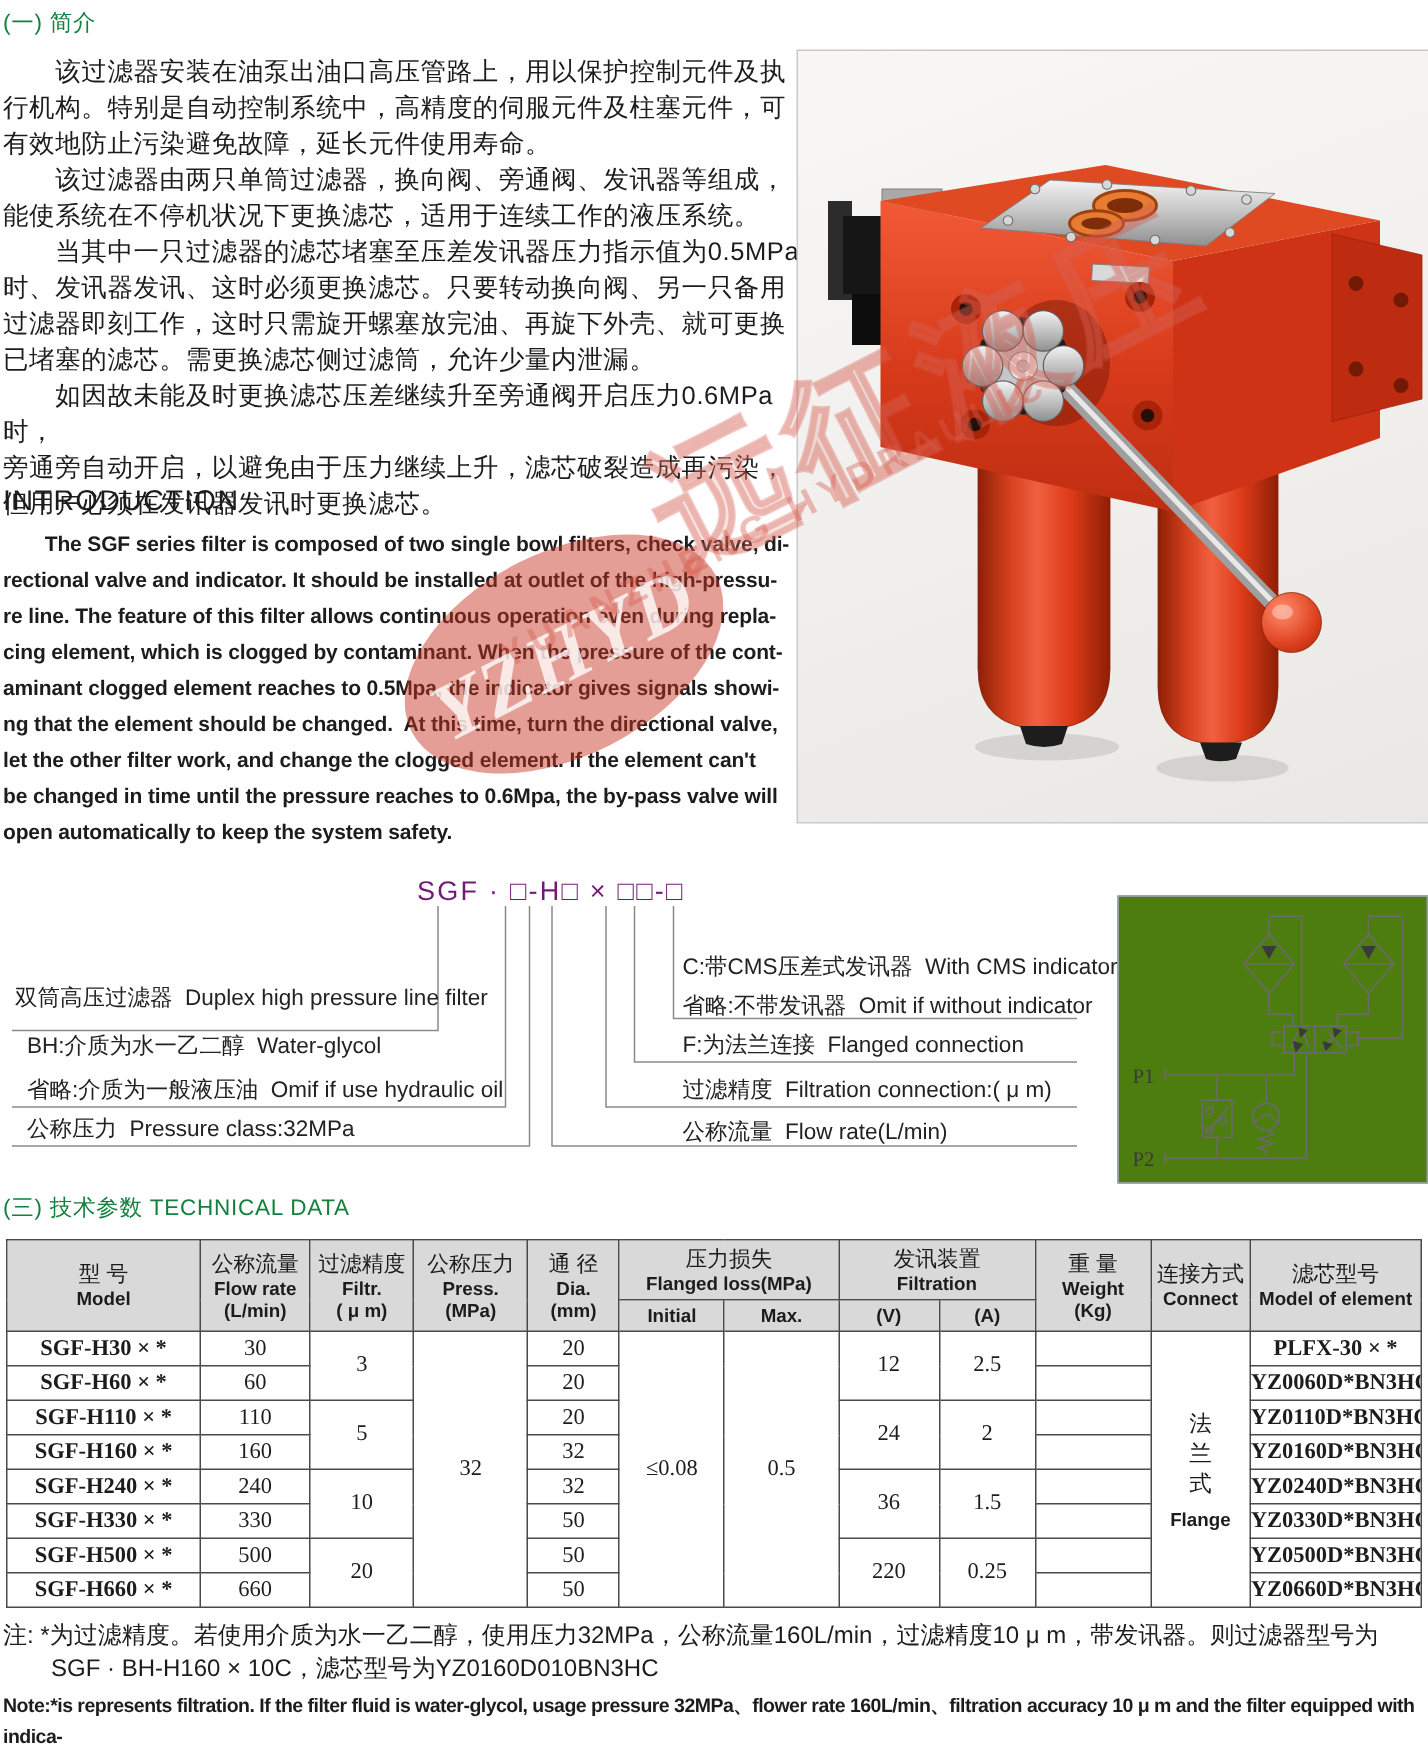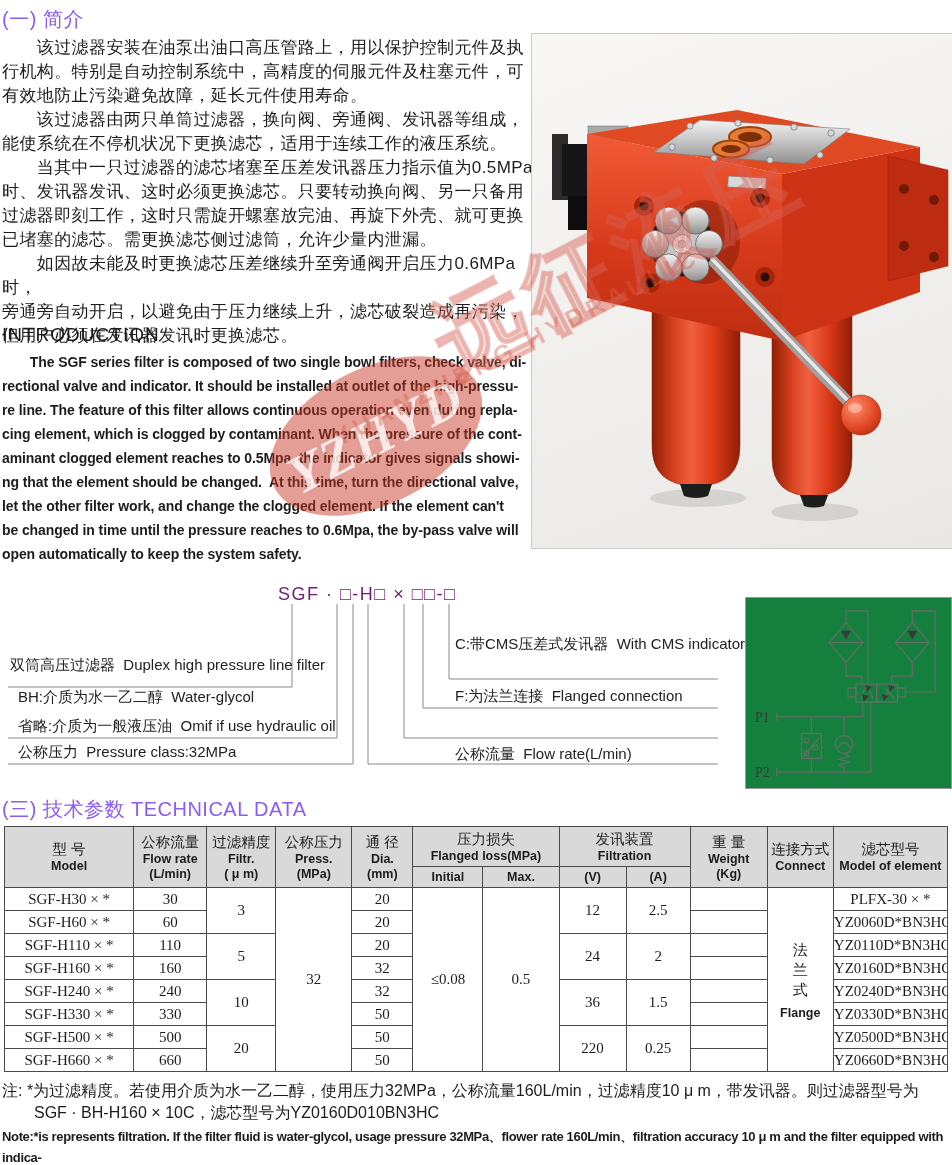--- a/index.html
+++ b/index.html
@@ -1,35 +1,35 @@
 <!DOCTYPE html>
 <html><head>
 <meta charset="utf-8">
 <style>
   html,body{margin:0;padding:0;background:#fff;}
   #page{position:relative;width:952px;height:1165px;background:#fff;overflow:hidden;
         font-family:"Liberation Sans",sans-serif;color:#1c1c1c;}
   .abs{position:absolute;}
-  .h20{font-size:20px;color:#8b5cf6;letter-spacing:.5px;white-space:pre;}
+  .h20{font-size:15px;color:#15803d;letter-spacing:.5px;white-space:pre;}
   .cn-text{font-size:17px;line-height:24px;letter-spacing:.4px;white-space:pre-wrap;width:540px;}
   .intro-h{font-size:19px;letter-spacing:1px;}
   .en-text{font-size:14px;font-weight:bold;line-height:24px;letter-spacing:-.1px;white-space:pre-wrap;width:545px;}
   .photo-box{left:531px;top:33px;width:420px;height:514px;border:1px solid #c9c9c9;
              background:linear-gradient(160deg,#f8f7f5,#eae8e5);}
   .code{font-size:18px;letter-spacing:1.5px;white-space:pre;color:#701a75;}
   .mc-label{font-size:15px;white-space:pre;color:#222;}
-  .schem-box{left:745px;top:597px;width:205px;height:190px;background:#15803d;border:1px solid #9a9a9a;}
+  .schem-box{left:745px;top:597px;width:205px;height:190px;background:#4d7c0f;border:1px solid #9a9a9a;}
   
   .ttable{border-collapse:collapse;table-layout:fixed;width:944px;}
   .ttable th,.ttable td{border:1px solid #4a4a4a;text-align:center;vertical-align:middle;padding:0;overflow:hidden;}
   .ttable thead th{background:#d9d9d9;font-weight:normal;}
   .hcn{font-size:14.5px;}
   .hen{font-size:12.5px;font-weight:bold;white-space:pre-wrap;line-height:15px;}
   .ttable tbody td{font-family:"Liberation Serif",serif;font-size:15px;}
-  .c-model,.c-elem{font-weight:normal;font-size:14px;}
+  .c-model,.c-elem{font-weight:bold;font-size:14px;}
   .vcn{width:17px;margin:0 auto;line-height:20px;font-size:15px;word-break:break-all;
        font-family:"Liberation Sans",sans-serif;}
   .ven{font-size:12.5px;font-weight:bold;margin-top:6px;font-family:"Liberation Sans",sans-serif;}
   .note-cn{font-size:16px;line-height:22px;white-space:pre-wrap;width:948px;}
   .note-en{font-size:13px;font-weight:bold;line-height:21px;letter-spacing:-.35px;white-space:pre-wrap;width:950px;}
   
   .wm{pointer-events:none;z-index:40;}
   .wm1{left:440px;top:288px;transform:rotate(-27deg);transform-origin:0 50%;
        font-size:92px;font-weight:bold;letter-spacing:8px;white-space:nowrap;
        color:rgba(222,110,96,.20);-webkit-text-stroke:2px rgba(214,92,78,.34);}
@@ -179,21 +179,23 @@
       <path d="M423,44 V148 H718"></path>
       <path d="M449,44 V119 H718"></path>
     </g>
   </svg>
 
   <div class="abs mc-label" style="left:10px;top:656px;">双筒高压过滤器  Duplex high pressure line filter</div>
   <div class="abs mc-label" style="left:18px;top:688px;">BH:介质为水一乙二醇  Water-glycol</div>
   <div class="abs mc-label" style="left:18px;top:717px;">省略:介质为一般液压油  Omif if use hydraulic oil</div>
   <div class="abs mc-label" style="left:18px;top:743px;">公称压力  Pressure class:32MPa</div>
   <div class="abs mc-label" style="left:455px;top:635px;">C:带CMS压差式发讯器  With CMS indicator</div>
+  <div class="abs mc-label" style="left:455px;top:661px;">省略:不带发讯器  Omit if without indicator</div>
   <div class="abs mc-label" style="left:455px;top:687px;">F:为法兰连接  Flanged connection</div>
+  <div class="abs mc-label" style="left:455px;top:717px;">过滤精度  Filtration connection:( μ m)</div>
   <div class="abs mc-label" style="left:455px;top:745px;">公称流量  Flow rate(L/min)</div>
 
   <div class="abs schem-box">
     <svg width="205" height="188" viewBox="0 0 205 190">
       <g stroke="#6a6a6a" stroke-width="1.2" fill="none">
         <path d="M100,25 L117,45 L100,65 L83,45 Z"></path>
           <path d="M84,45 H116"></path>
         <path d="M167,25 L184,45 L167,65 L150,45 Z"></path>
           <path d="M151,45 H183"></path>
         <path d="M100,25 V13 H122 V87"></path>

